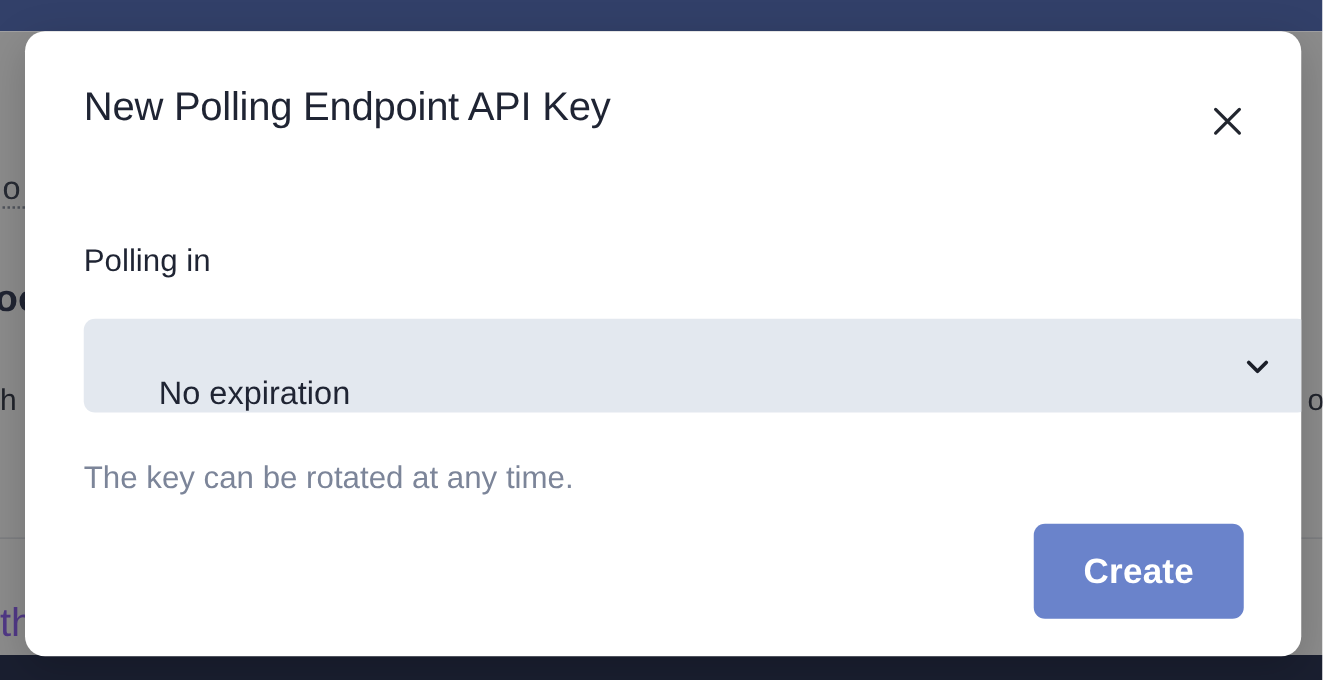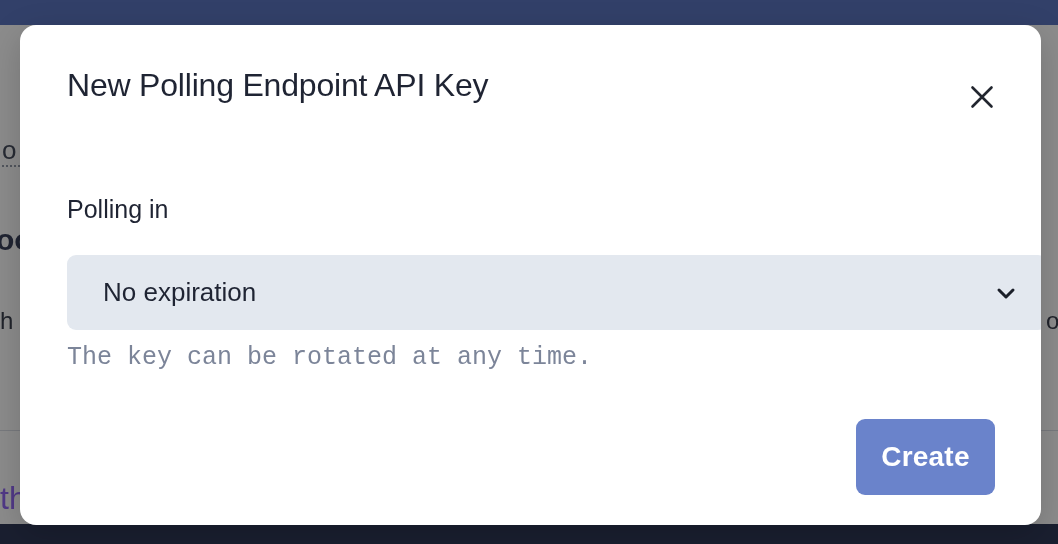--- a/index.html
+++ b/index.html
@@ -184,21 +184,22 @@
   .select-wrap {
     position: absolute;
     left: 47px;
     top: 110px;
     width: 980px;
     height: 75px;
     background: #e3e8ef;
     border-radius: 9px;
     cursor: pointer;
     display: flex;
-    align-items: center;
+    align-items: flex-end;
+    padding-left: 24px;
   }
 
   .select-value {
     font-size: 26px;
     color: #1f2433;
     margin-left: 36px;
     white-space: nowrap;
     user-select: none;
   }
 
@@ -211,40 +212,39 @@
     height: 26px;
     display: flex;
     align-items: center;
     justify-content: center;
   }
   .select-chevron svg { display: block; }
 
   .field-help {
     position: absolute;
     left: 47px;
-    top: 198px;
+    top: 223px;
     font-size: 25px;
     color: #7c8599;
     white-space: nowrap;
-    font-family: Liberation Mono, monospace;
   }
 
   .modal-footer {
     position: absolute;
     left: 0;
     bottom: 0;
     width: 100%;
     height: 125px;
   }
 
   .create-button {
     position: absolute;
     right: 46px;
     top: 19px;
-    width: 139px;
+    width: 168px;
     height: 76px;
     background: #6a83cb;
     color: #ffffff;
     border: none;
     border-radius: 9px;
     font-family: "Liberation Sans", sans-serif;
     font-size: 28px;
     font-weight: bold;
     cursor: pointer;
     letter-spacing: 0.2px;

